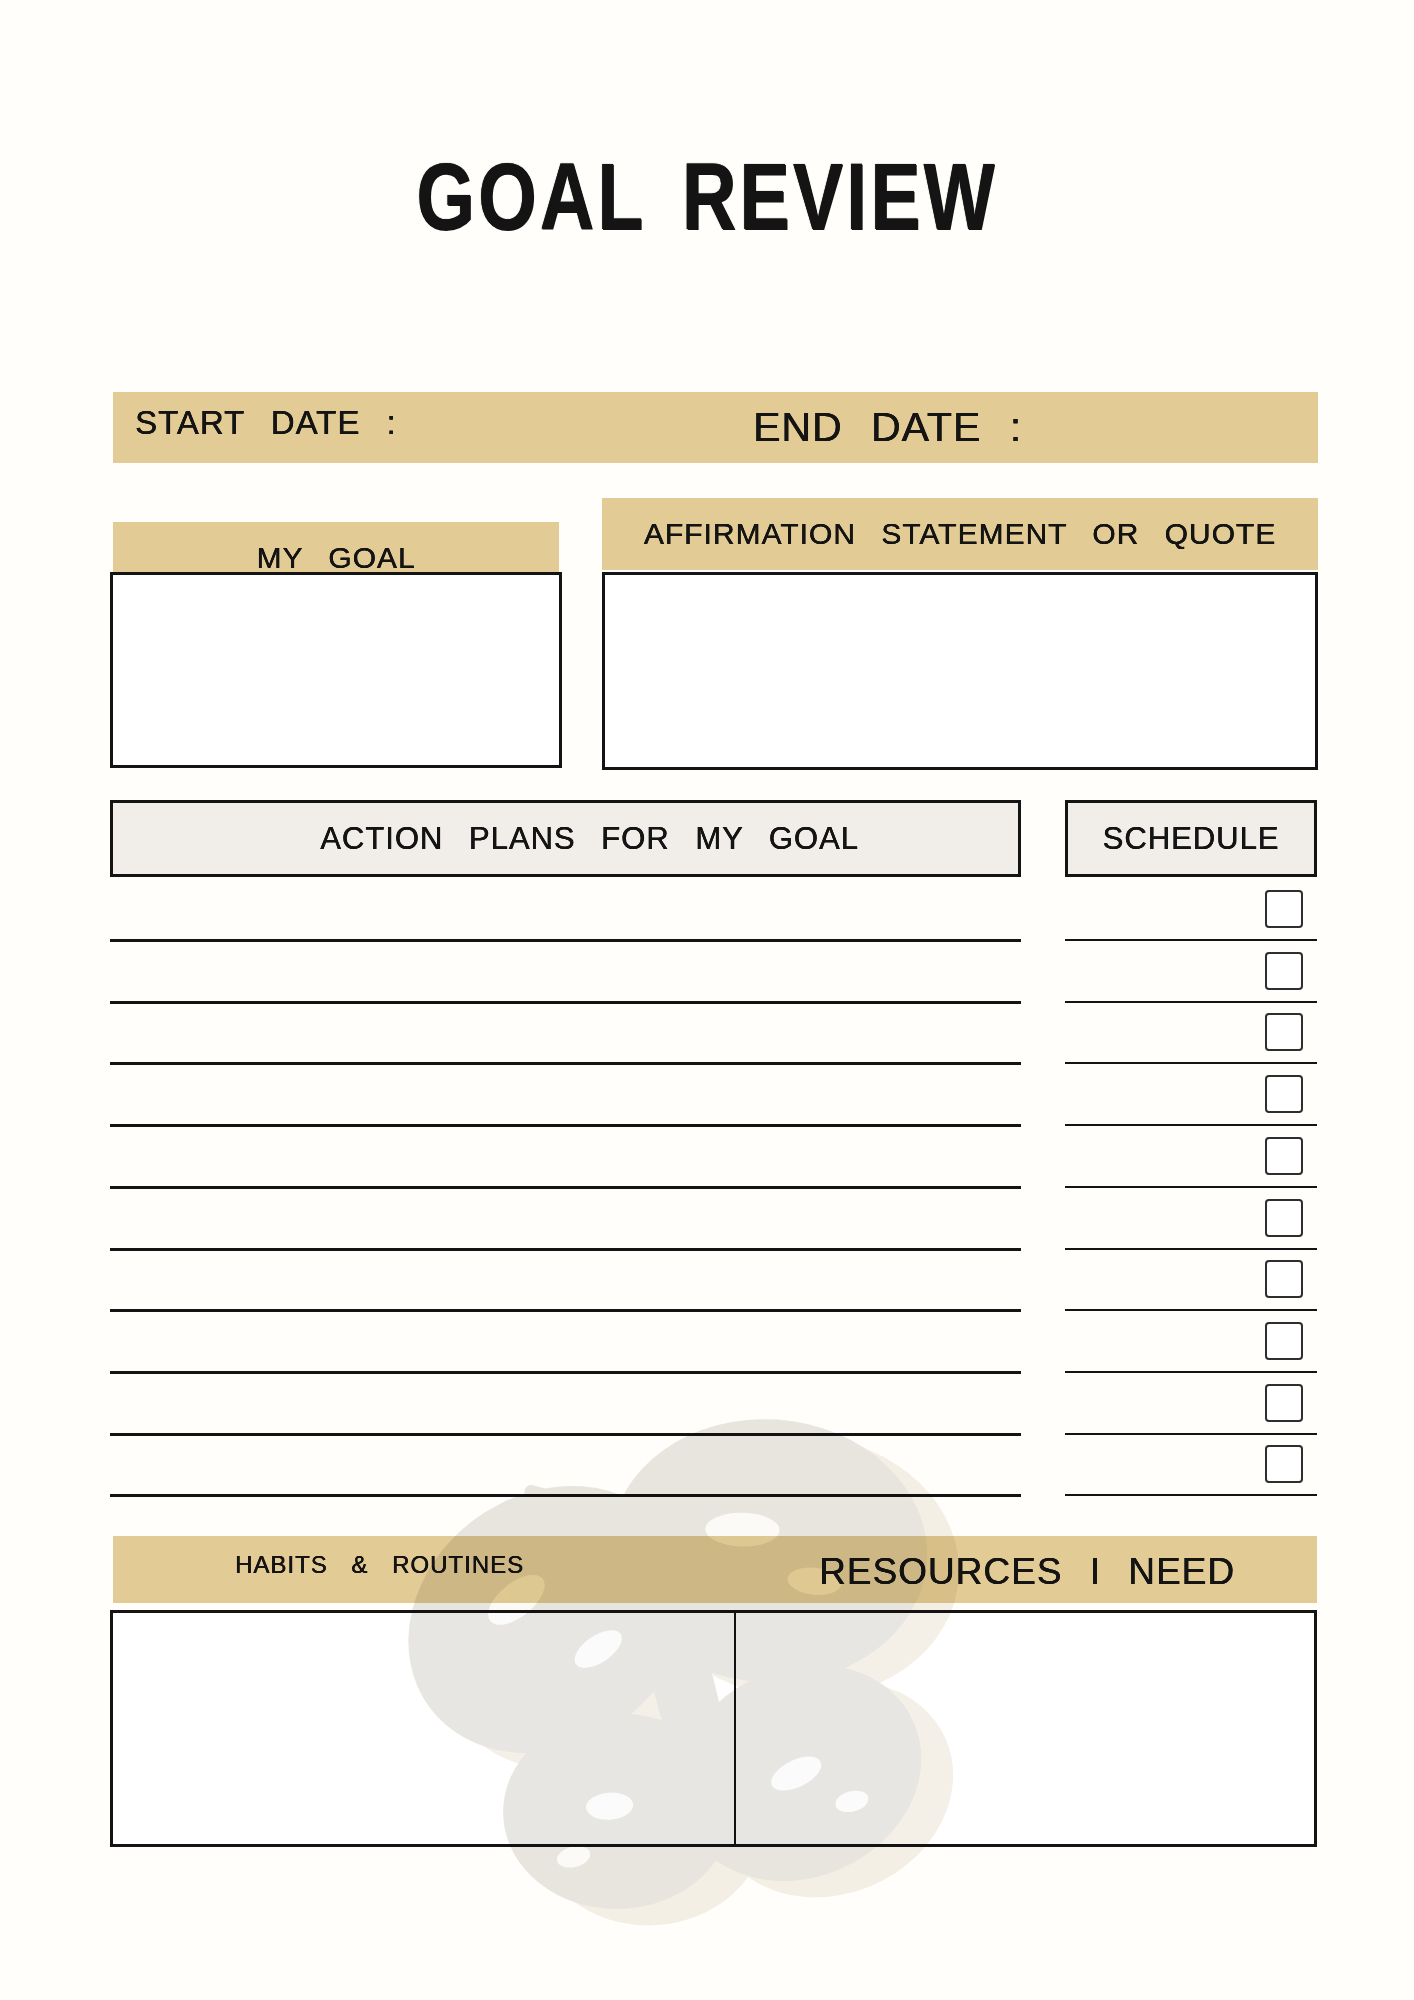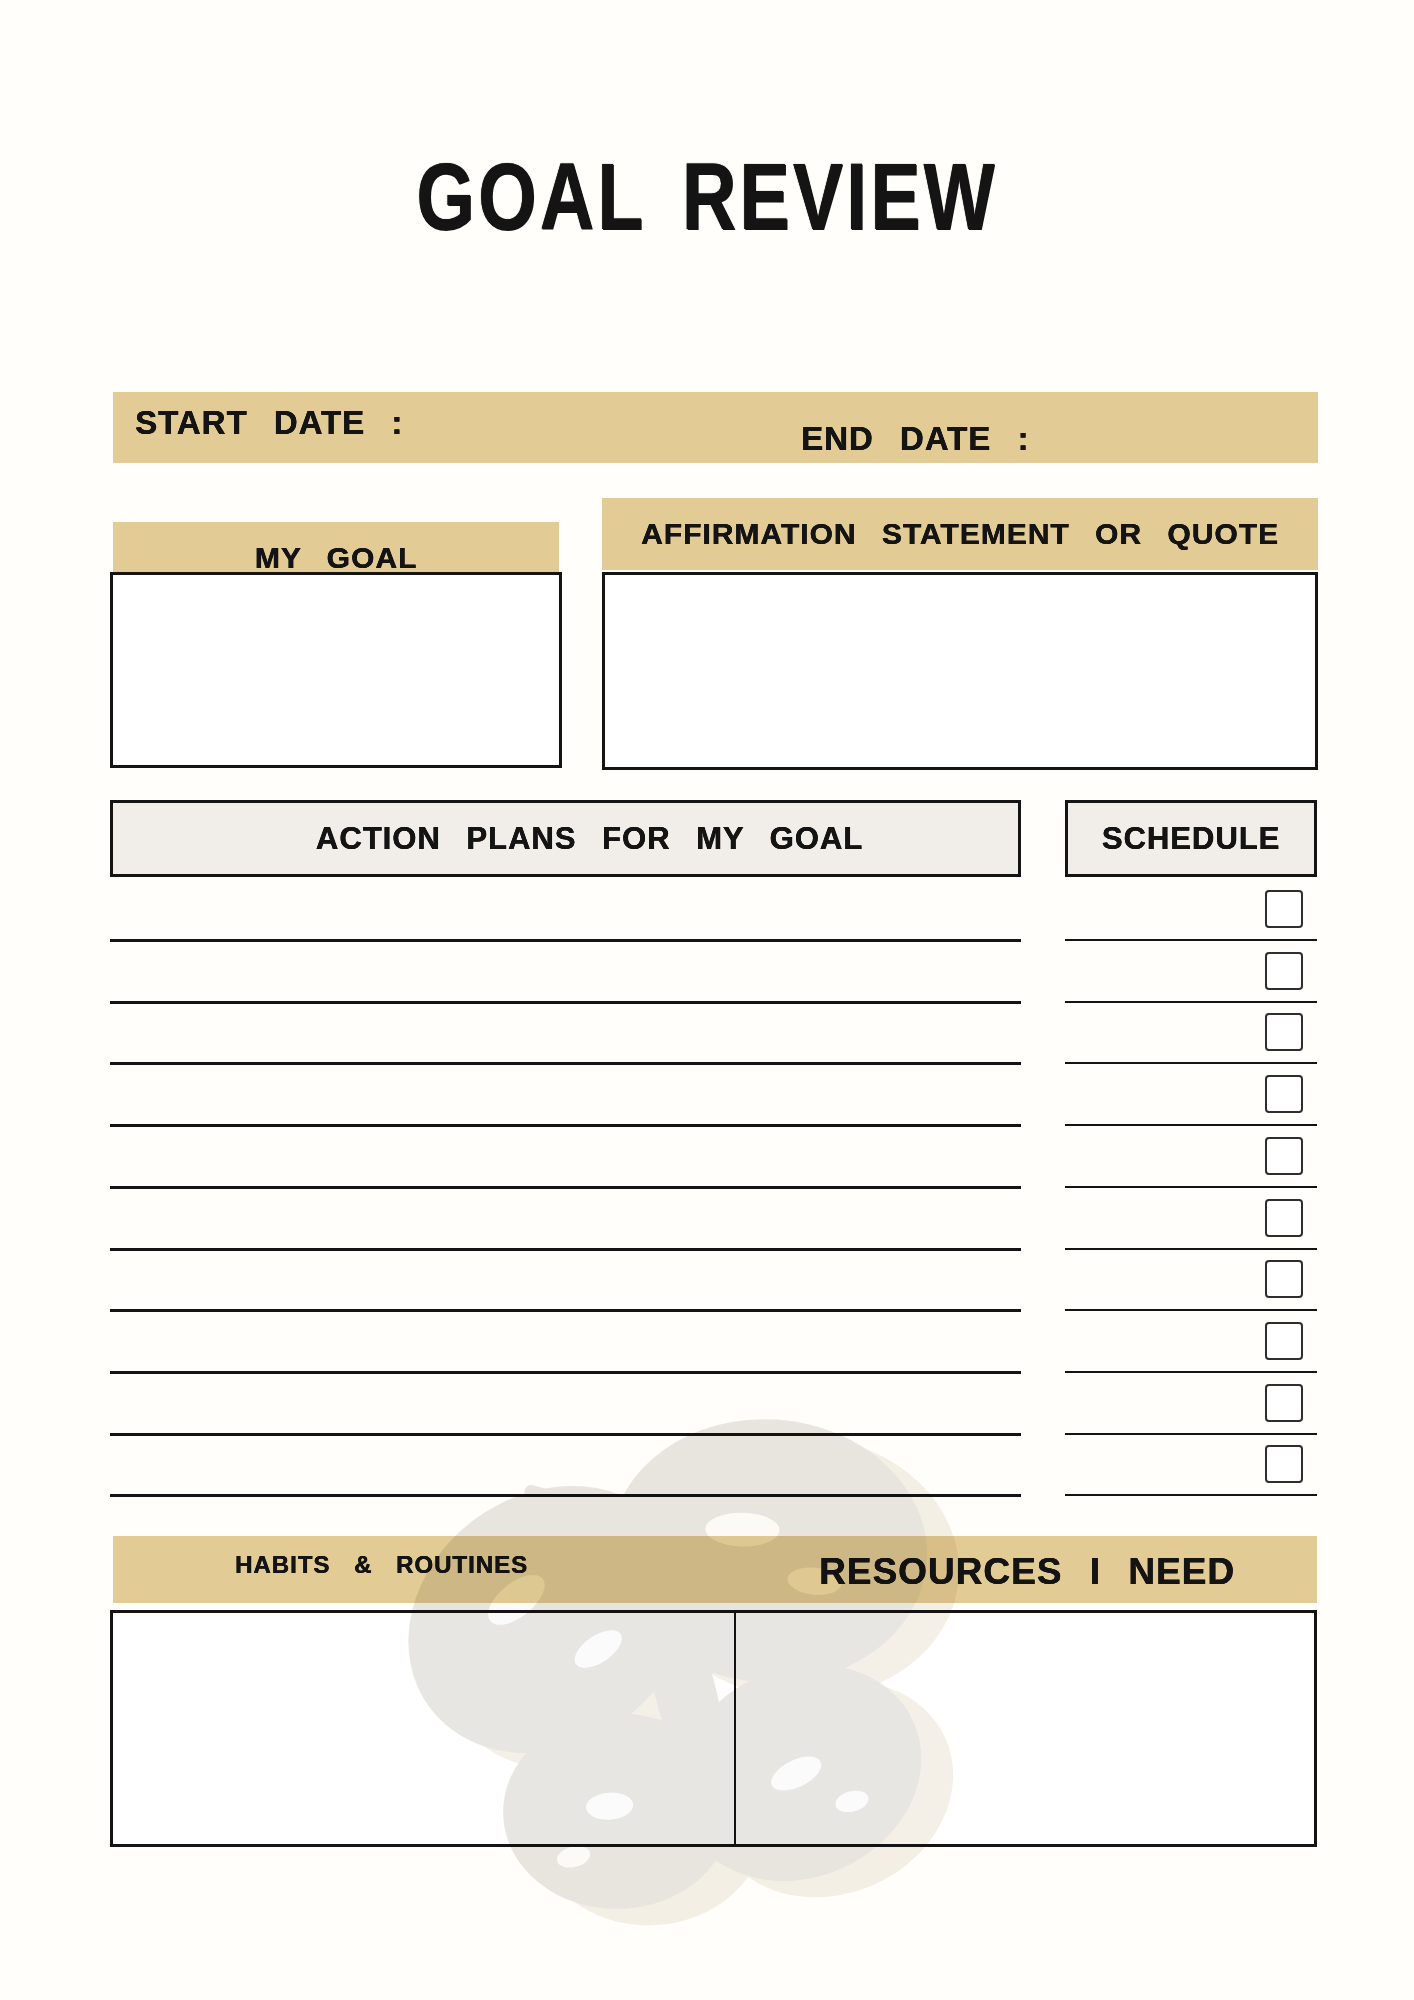--- a/index.html
+++ b/index.html
@@ -4,41 +4,41 @@
 <style>
   html,body{margin:0;padding:0;}
   body{
     width:1414px;height:2000px;position:relative;overflow:hidden;
     background:var(--page-bg,#fffefb);
     font-family:"Liberation Sans",sans-serif;
     color:var(--ink,#141414);
   }
   .abs{position:absolute;}
   .display-text{
-    font-weight:700;
+    font-weight:400;
     letter-spacing:1px;
     word-spacing:16px;
     text-shadow:0 0 .6px currentColor,.4px .4px 0 currentColor;
     white-space:nowrap;
   }
   
   .page-title{
     top:150px;left:0;width:1414px;text-align:center;
     font-size:94px;line-height:1;font-weight:900;letter-spacing:4px;
     transform:scaleX(.8);transform-origin:center;
     text-shadow:0 0 1px currentColor,1px 1px 0 currentColor;
     white-space:nowrap;
   }
   
   .date-bar{
     left:113px;top:392px;width:1205px;height:71px;
     background:var(--tan,#e2cb94);
   }
   .date-bar .start-label{position:absolute;left:22px;top:12px;font-size:33px;}
-  .date-bar .end-label{position:absolute;left:640px;top:28px;font-size:33px;margin-left:48px;}
+  .date-bar .end-label{position:absolute;left:640px;top:12px;font-size:41px;}
   
   .tan-header{
     background:var(--tan,#e2cb94);
     display:flex;align-items:center;justify-content:center;
     font-size:30px;
   }
   .my-goal-header{left:113px;top:498px;width:446px;height:72px;margin-top:24px;}
   .affirmation-header{left:602px;top:498px;width:716px;height:72px;}
   
   .write-box{

